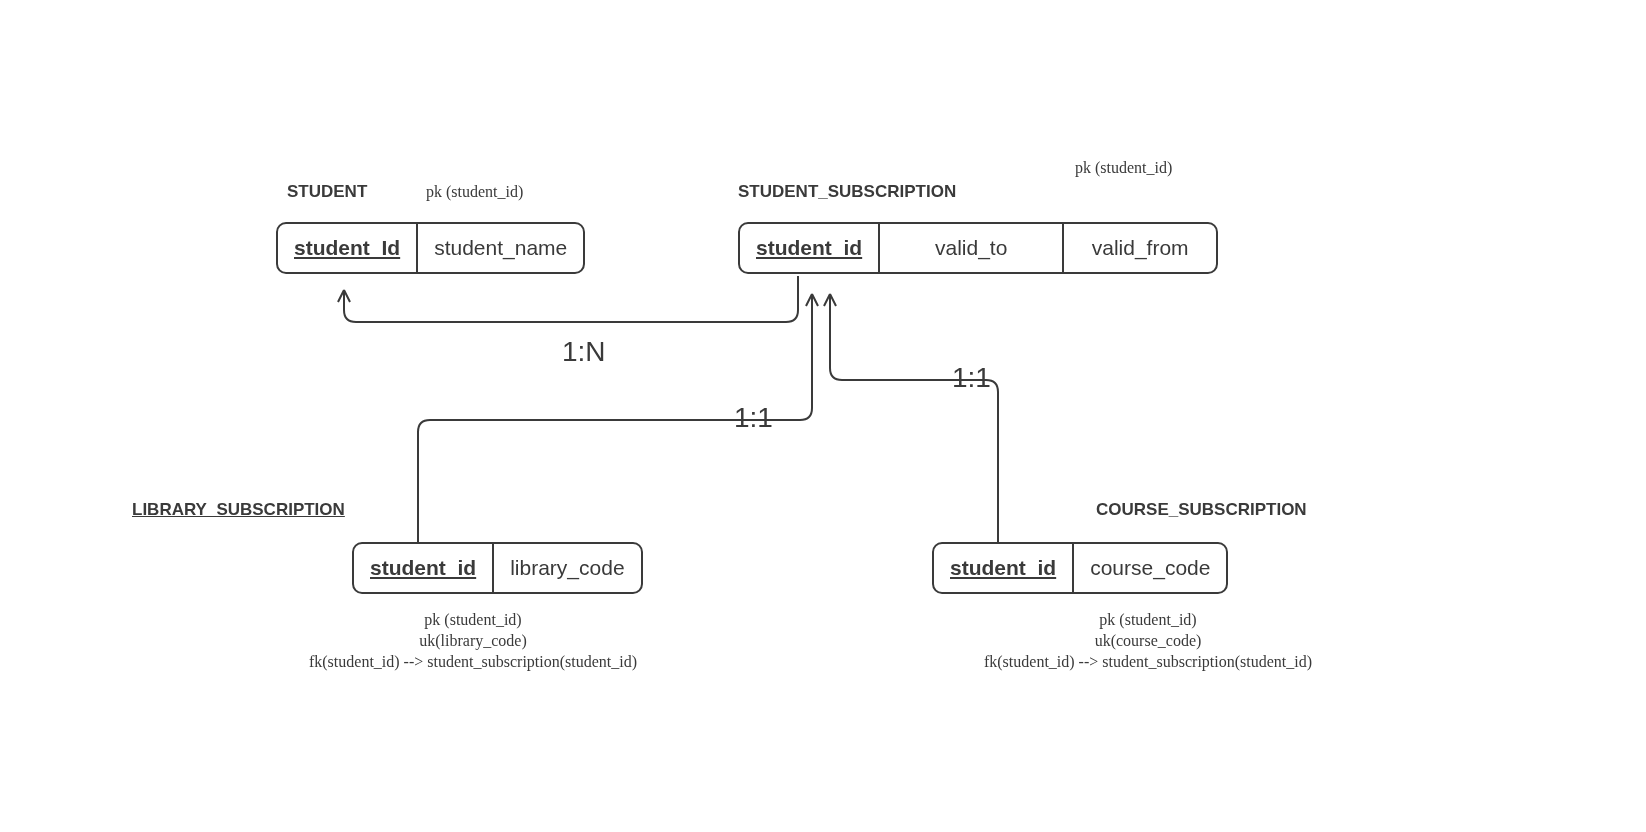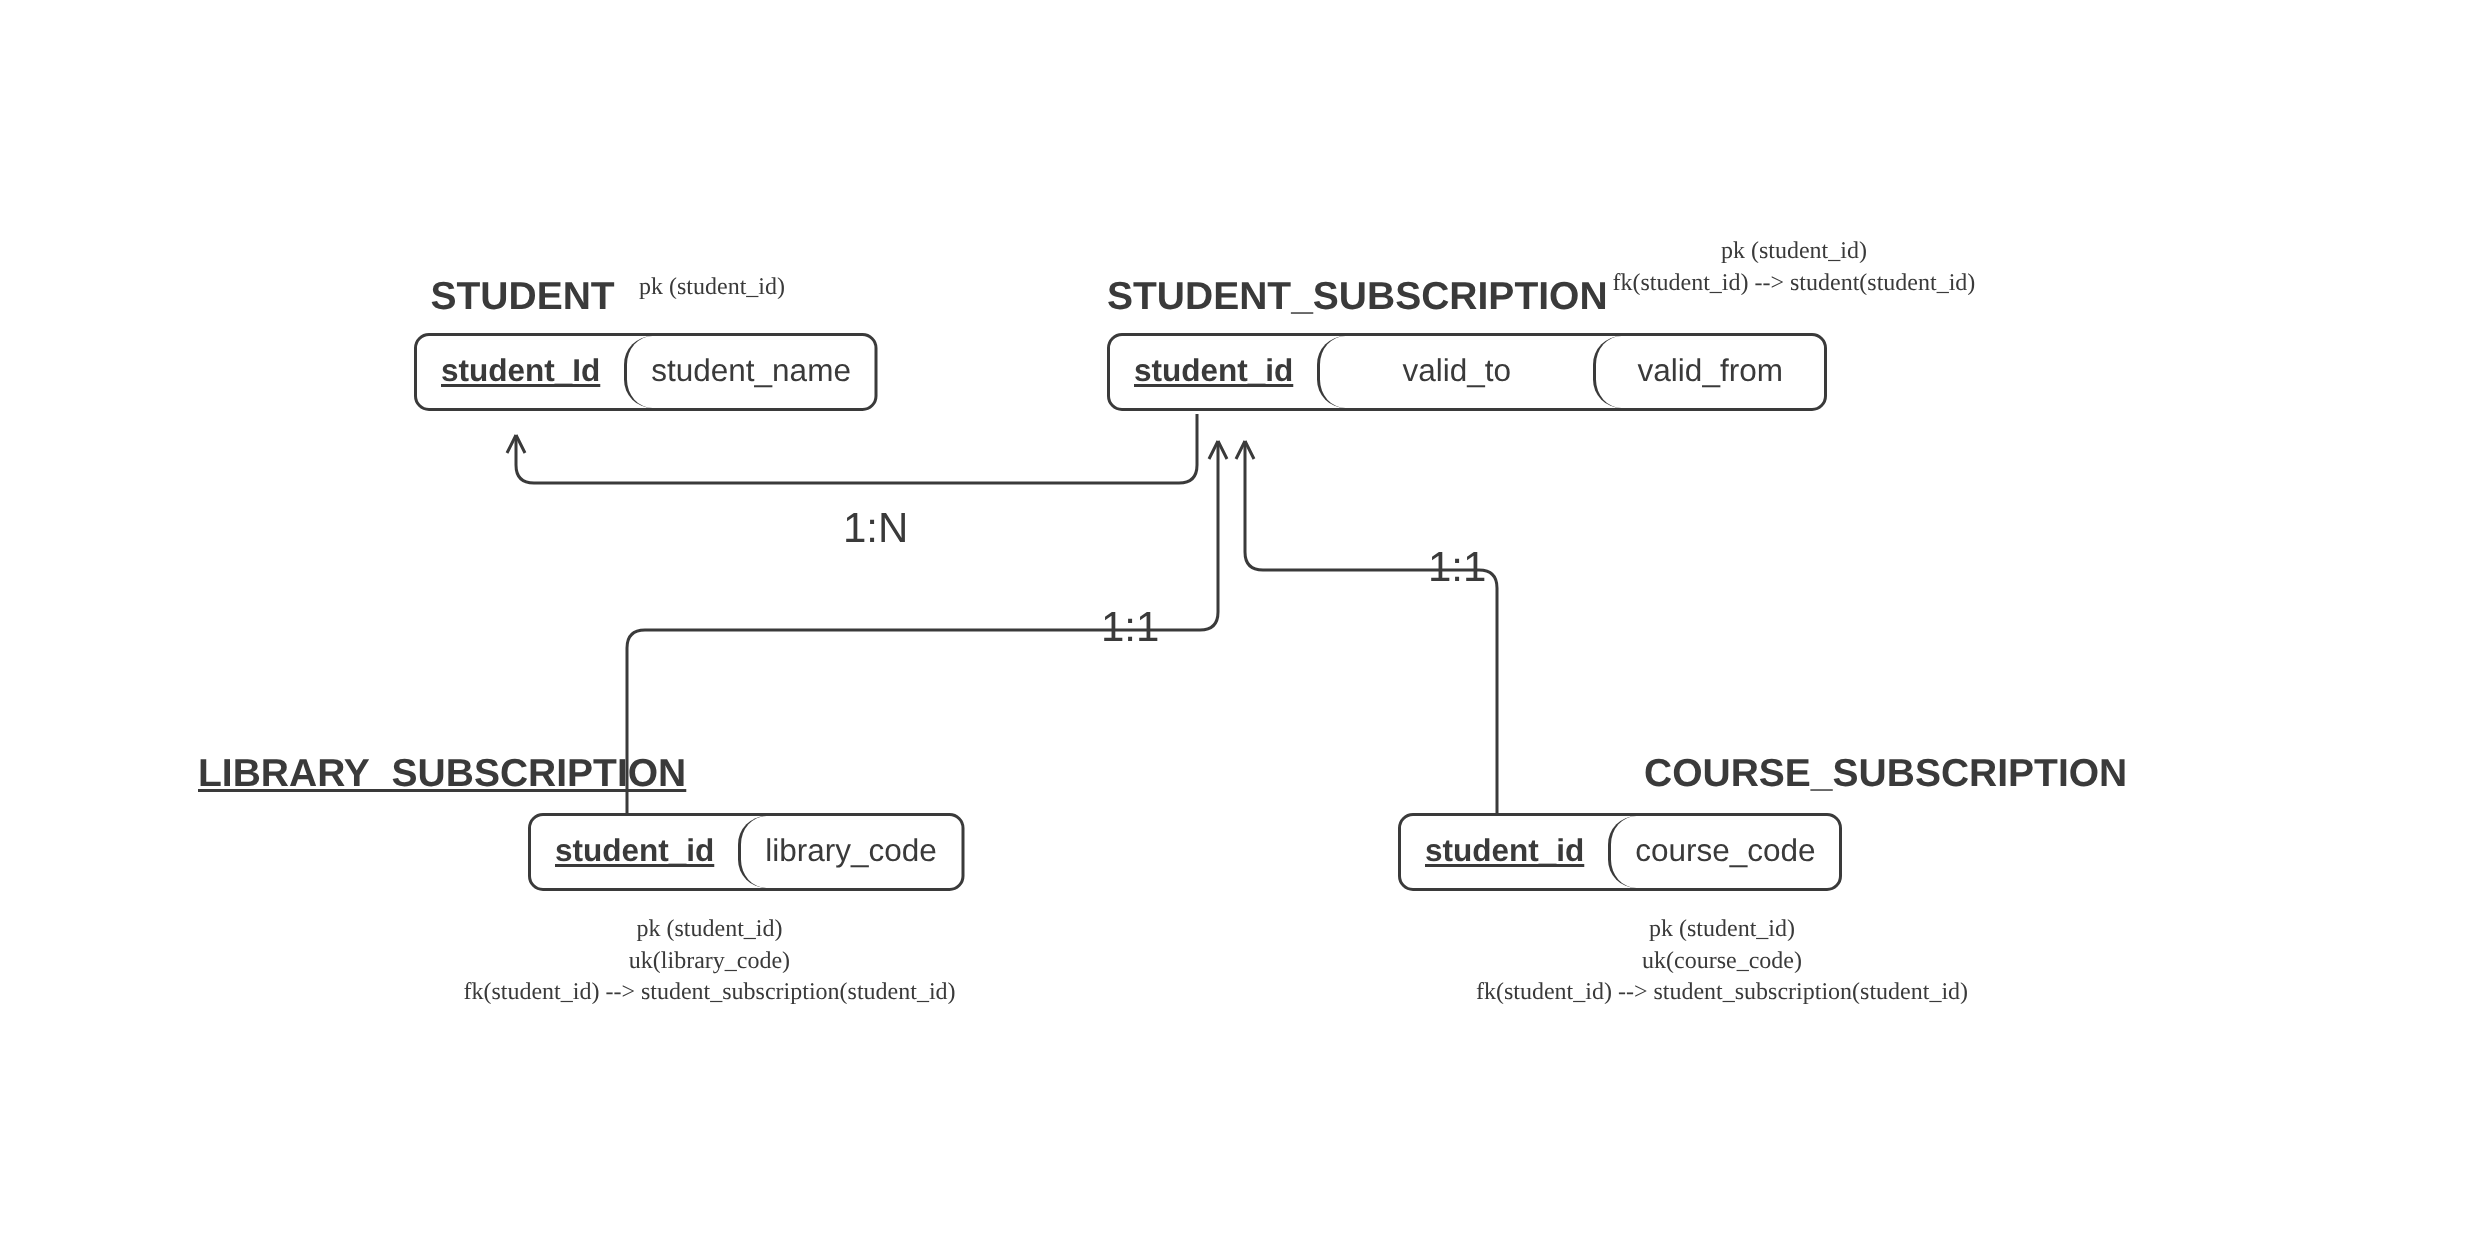--- a/index.html
+++ b/index.html
@@ -13,21 +13,21 @@
   }
   .canvas {
     position: relative;
     width: 1646px;
     height: 832px;
   }
   .entity-title {
     position: absolute;
     font-family: Arial, Helvetica, sans-serif;
     font-weight: 700;
-    font-size: 26px;
+    font-size: 17px;
     color: #3a3a3a;
     white-space: nowrap;
   }
   .constraint-text {
     position: absolute;
     font-size: 16px;
     color: #3a3a3a;
     line-height: 1.3;
     text-align: center;
     white-space: nowrap;
@@ -49,21 +49,20 @@
   }
   .cell {
     display: flex;
     align-items: center;
     justify-content: center;
     font-family: Arial, Helvetica, sans-serif;
     font-size: 21px;
     color: #3a3a3a;
     height: 48px;
     padding: 0 16px;
-    border-radius: 19px;
   }
   .cell + .cell {
     border-left: 2px solid #3a3a3a;
   }
   .pk {
     font-weight: 700;
     text-decoration: underline;
   }
   svg.connectors {
     position: absolute;
@@ -89,21 +88,20 @@
     <span>pk (student_id)</span>
   </div>
   <div class="table-box" style="left:276px; top:222px;">
     <div class="cell pk">student_Id</div>
     <div class="cell">student_name</div>
   </div>
 
   <div class="entity-title" style="left:738px; top:182px;">STUDENT_SUBSCRIPTION</div>
   <div class="constraint-text" style="left:1075px; top:158px; text-align:center;">
     <span>pk (student_id)</span><br>
-    <span>fk(student_id) --&gt; student(student_id)</span>
   </div>
   <div class="table-box" style="left:738px; top:222px;">
     <div class="cell pk">student_id</div>
     <div class="cell" style="min-width:150px;">valid_to</div>
     <div class="cell" style="min-width:120px;">valid_from</div>
   </div>
 
   <div class="entity-title" style="left:132px; top:500px;text-decoration:underline;">LIBRARY_SUBSCRIPTION</div>
   <div class="table-box" style="left:352px; top:542px;">
     <div class="cell pk">student_id</div>

